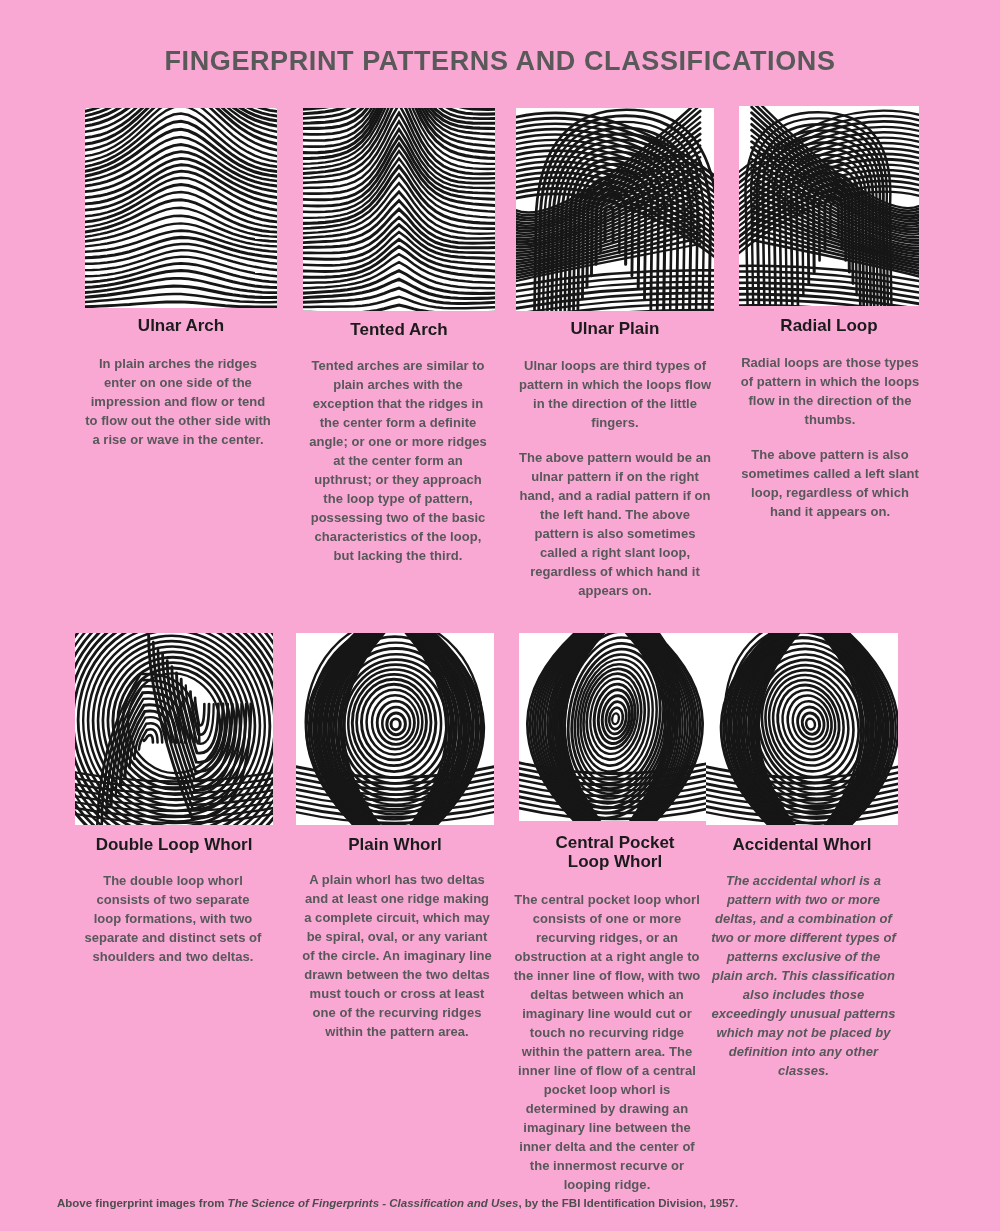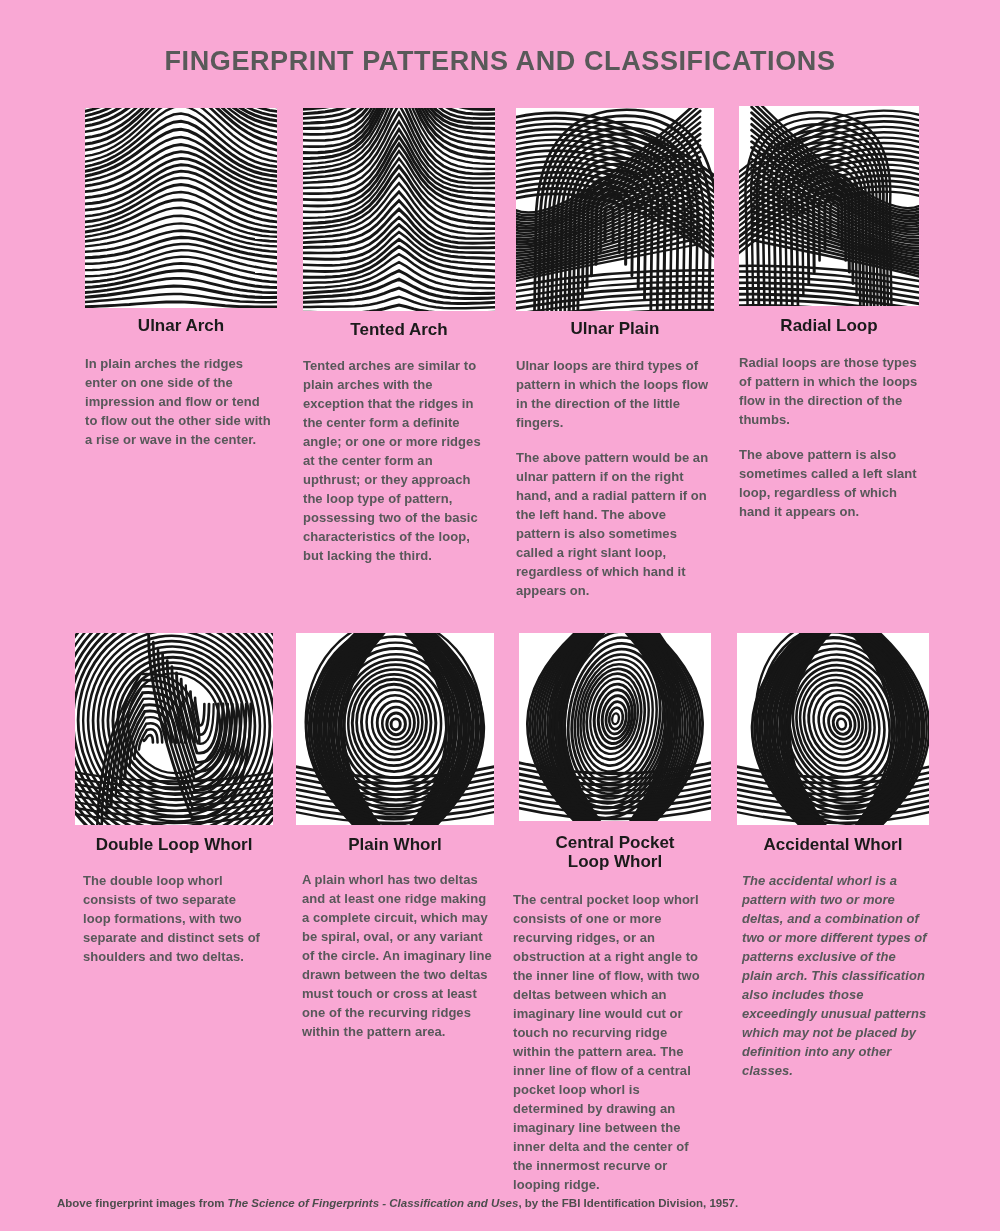--- a/index.html
+++ b/index.html
@@ -36,21 +36,21 @@
   }
 
   .body-text {
     font-size:13px;
     font-weight:bold;
     line-height:1.46;
     color:#58585a;
     font-family:"Liberation Sans", sans-serif;
     letter-spacing:0.05px;
   }
-  .body-text p { margin:16px 0 14px 0; }
+  .body-text p { margin:16px 0 14px 0;text-align:center; }
   .body-text p:last-child { margin-bottom:0; }
 
   .footer {
     position:absolute; left:57px; top:1197px; width:900px;
     font-size:11.5px; font-weight:bold;
     color:#4d4d4d;
     font-family:"Liberation Sans", sans-serif;
   }
   .footer em { font-style:italic; }
 </style>
@@ -574,21 +574,21 @@
             </g>
           </svg>
         </div>
       <div class="heading" style="margin-top:12px; white-space:pre-line;">Central Pocket
 Loop Whorl</div>
       <div class="body-text" id="txt-6" style="margin-top:20px; width:188px; margin-left:-6px;">
           <p>The central pocket loop whorl consists of one or more recurving ridges, or an obstruction at a right angle to the inner line of flow, with two deltas between which an imaginary line would cut or touch no recurving ridge within the pattern area. The inner line of flow of a central pocket loop whorl is determined by drawing an imaginary line between the inner delta and the center of the innermost recurve or looping ridge.</p>
         </div>
     </div>
 
-    <div class="cell" style="left:737px; top:633px; width:192px;">
+    <div class="cell" style="left:706px; top:633px; width:192px;">
       <div class="fp-frame" id="fp-7" style="width:192px; height:192px;">
           <svg viewBox="0 0 192 192" preserveAspectRatio="none" width="100%" height="100%">
             <rect width="192" height="192" fill="#ffffff"></rect>
             <g fill="none" stroke="#161616" stroke-linecap="round">
               <path d="M 99.84 -8 Q 7.680000000000007 90.24 94.08000000000001 200" stroke-width="2.979153848057219"></path>
               <path d="M 99.84 -9.377 Q 2.7228000000000065 90.24 94.08000000000001 201.377" stroke-width="2.5311798097245304"></path>
               <path d="M 99.84 -10.754000000000001 Q -2.2343999999999937 90.24 94.08000000000001 202.754" stroke-width="2.8970413211253665"></path>
               <path d="M 99.84 -12.131 Q -7.191599999999994 90.24 94.08000000000001 204.131" stroke-width="2.898602295247187"></path>
               <path d="M 99.84 -13.508000000000001 Q -12.148799999999994 90.24 94.08000000000001 205.508" stroke-width="2.4382797242320517"></path>
               <path d="M 99.84 -14.885 Q -17.105999999999995 90.24 94.08000000000001 206.885" stroke-width="2.3420257569020735"></path>

